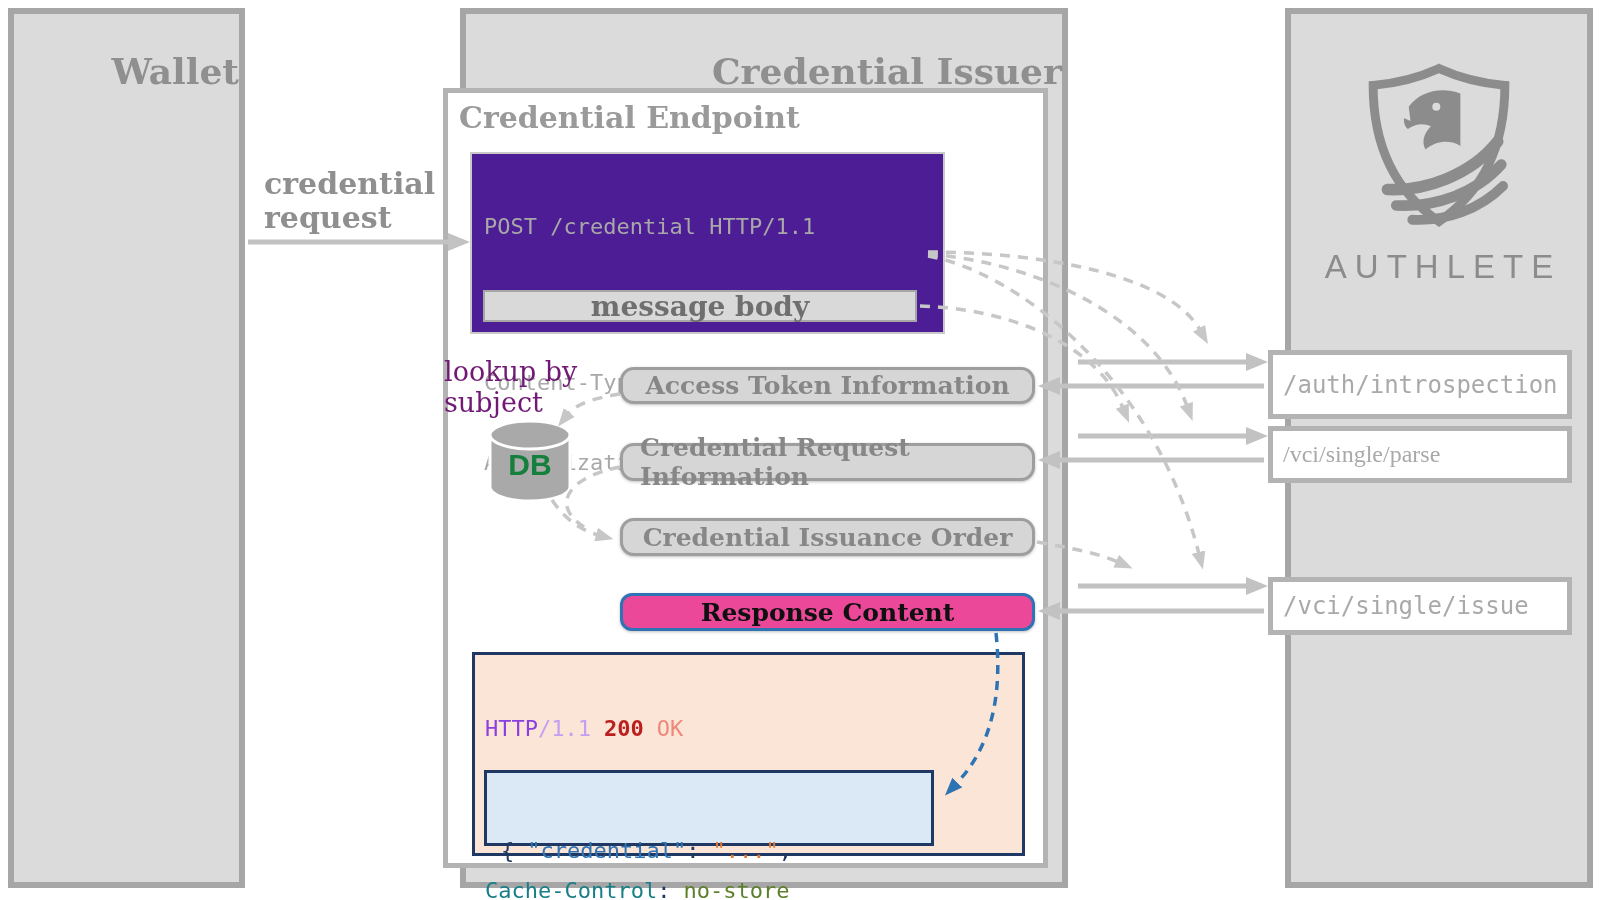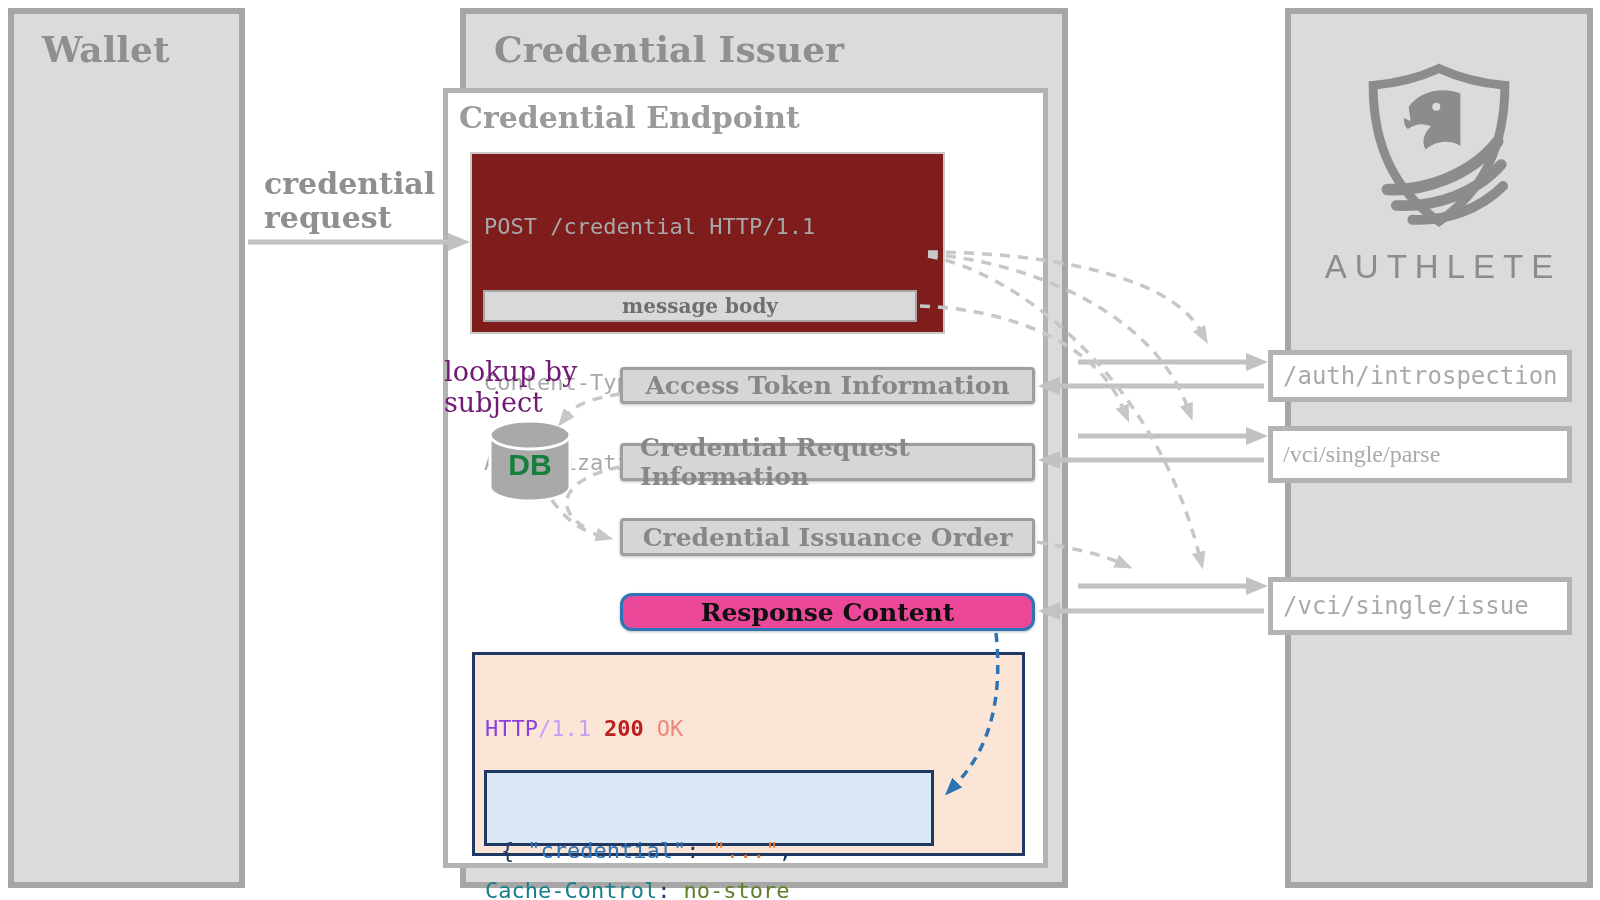--- a/index.html
+++ b/index.html
@@ -1,40 +1,40 @@
 <!DOCTYPE html>
 <html><head>
 <meta charset="utf-8">
 <style>
   html,body{margin:0;padding:0;background:#ffffff;}
   #stage{position:relative;width:1600px;height:900px;background:#ffffff;overflow:hidden;
          font-family:"DejaVu Serif",serif;}
   .panel{position:absolute;background:#dbdbdb;border:6px solid #a6a6a6;box-sizing:border-box;z-index:1;}
-  .panel-title{margin-top:14px;text-align:left;font-weight:bold;font-size:36px;color:#8f8f8f;padding-left:28px;}
+  .panel-title{margin-top:36px;text-align:right;font-weight:bold;font-size:36px;color:#8f8f8f;}
   #endpoint-box{position:absolute;left:443px;top:88px;width:605px;height:780px;background:#ffffff;
                 border:5px solid #b3b3b3;box-sizing:border-box;z-index:2;}
   #endpoint-title{position:absolute;left:459px;top:100px;font-weight:bold;font-size:30px;color:#9a9a9a;z-index:3;}
-  #request-box{position:absolute;left:470px;top:152px;width:475px;height:182px;background:#7f1d1d;
+  #request-box{position:absolute;left:470px;top:152px;width:475px;height:182px;background:#4c1d95;
                border:2px solid #c9c9c9;box-sizing:border-box;z-index:3;
                font-family:"DejaVu Sans Mono",monospace;font-size:22px;line-height:26px;color:#a8a8a8;
                padding:8px 0 0 12px;white-space:pre;}
   .chip{display:inline-block;border:3px solid #989898;border-radius:10px;background:#e3e3e3;
         font-family:"DejaVu Serif",serif;font-weight:bold;font-size:22px;color:#757575;
         padding:0 8px;line-height:26px;margin-left:8px;vertical-align:-2px;}
   #message-body{position:absolute;left:483px;top:290px;width:434px;height:32px;background:#d9d9d9;
                 border:2px solid #a6a6a6;box-sizing:border-box;z-index:4;display:flex;align-items:center;
-                justify-content:center;font-weight:bold;font-size:20px;color:#6f6f6f;}
+                justify-content:center;font-weight:bold;font-size:28px;color:#6f6f6f;}
   #cred-request-label{position:absolute;left:264px;top:167px;font-weight:bold;font-size:30px;
                       color:#8f8f8f;line-height:34px;z-index:3;}
   #lookup-label{position:absolute;left:444px;top:356px;font-size:27px;color:#701a75;line-height:31px;z-index:3;}
   #db-wrap{position:absolute;left:486px;top:418px;width:88px;height:88px;z-index:3;}
   #db-label{position:absolute;left:486px;top:448px;width:88px;text-align:center;z-index:4;
             font-family:"Liberation Sans",sans-serif;font-weight:bold;font-size:30px;color:#15803d;}
   .pill{position:absolute;left:620px;width:415px;height:38px;background:#d6d6d6;border:3px solid #9e9e9e;
-        border-radius:4px;box-sizing:border-box;display:flex;align-items:center;justify-content:center;
+        border-radius:14px;box-sizing:border-box;display:flex;align-items:center;justify-content:center;
         font-weight:bold;font-size:25px;color:#878787;z-index:3;box-shadow:0 1px 3px rgba(110,110,110,.45);}
   .pill.accent{background:#ec4899;border:3px solid #2e74b5;border-radius:12px;color:#101010;}
   .api-box{position:absolute;left:1268px;width:304px;background:#ffffff;border:5px solid #b3b3b3;
            box-sizing:border-box;display:flex;align-items:center;z-index:3;
            font-family:"DejaVu Sans Mono",monospace;font-size:24px;color:#a9a9a9;padding-left:10px;}
   #response-box{position:absolute;left:472px;top:652px;width:553px;height:204px;background:#fbe5d6;
                 border:3px solid #203864;box-sizing:border-box;z-index:3;
                 font-family:"DejaVu Sans Mono",monospace;font-size:22px;line-height:27px;
                 padding:6px 0 0 10px;white-space:pre;}
   #json-box{position:absolute;left:484px;top:770px;width:450px;height:76px;background:#dbe9f7;
@@ -107,21 +107,21 @@
   <div class="pill" style="top:443px;padding-left:17px;">
     <span>Credential Request Information</span>
     </div>
   <div class="pill" style="top:518px;">
     <span>Credential Issuance Order</span>
     </div>
   <div class="pill accent" style="top:593px;">
     <span>Response Content</span>
     </div>
 
-  <div class="api-box" style="top:350px;height:52px;">
+  <div class="api-box" style="top:350px;height:69px;">
     <span>/auth/introspection</span>
     </div>
   <div class="api-box" style="top:426px;height:57px;font-family:Liberation Serif, serif;">
     <span>/vci/single/parse</span>
     </div>
   <div class="api-box" style="top:577px;height:58px;">
     <span>/vci/single/issue</span>
     </div>
 
   <div id="response-box">

